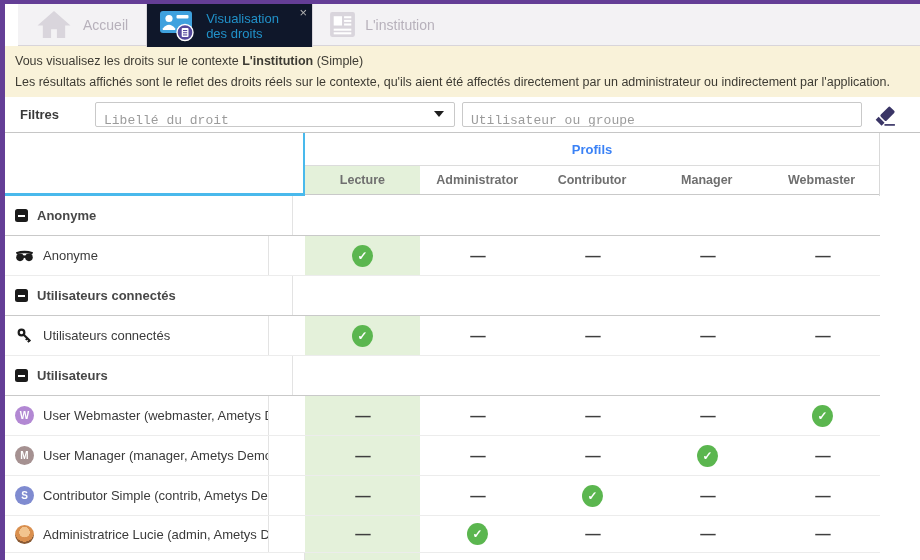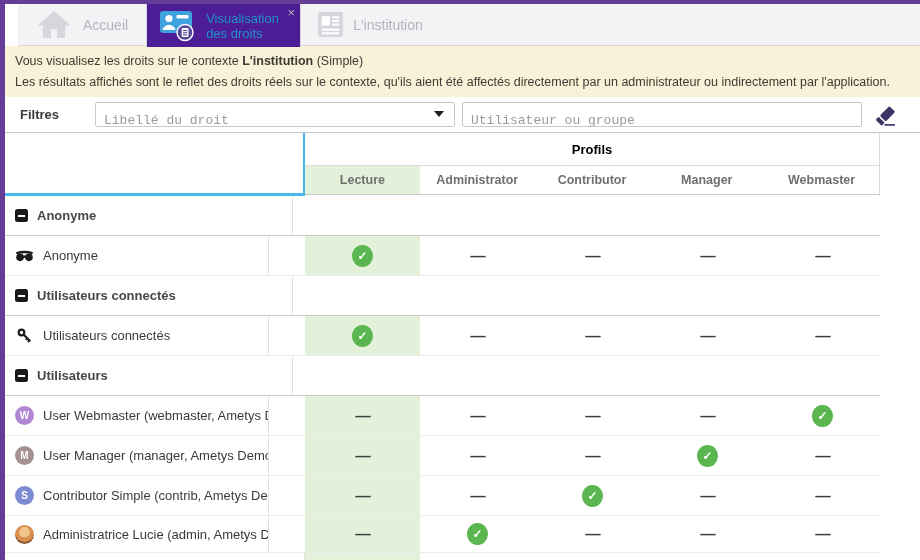--- a/index.html
+++ b/index.html
@@ -11,22 +11,22 @@
   
   .frame-top { position:absolute; left:0; top:0; width:920px; height:4px; background:#643e96; }
   .frame-left { position:absolute; left:0; top:4px; width:5px; height:556px; background:#643e96; }
 
   
   .tabbar { position:absolute; left:18px; top:4px; right:0; height:42px;
             background:#f3f2f4; border-bottom:1px solid #d8d5da;
             display:flex; align-items:stretch; }
   .tab { display:flex; align-items:center; gap:9px; padding:0 16px; cursor:default; }
   .tab .tab-label { font-size:14px; color:#b7b1bb; }
-  .tab.active { background:#4c1d95; border-left:1px solid #d8d5da; border-right:1px solid #d8d5da;
-                height:43px; position:relative; z-index:2; padding:0 10px 0 12px; margin-left:2px; }
+  .tab.active { background:#0f172a; border-left:1px solid #d8d5da; border-right:1px solid #d8d5da;
+                height:43px; position:relative; z-index:2; padding:0 22px 0 12px; margin-left:2px; }
   .tab.active .tab-label { color:#2191c9; font-size:13px; line-height:15px; width:84px; }
   .tab-close { position:absolute; top:3px; right:5px; font-size:13px; color:#b3b3b3;
                line-height:12px; cursor:pointer; }
   .tab-icon { display:inline-flex; flex:none; }
 
   
   .banner { position:absolute; left:5px; top:46px; right:0; height:51px; background:#f9f2d9;
             display:flex; flex-direction:column; justify-content:space-around; padding:4px 10px; }
   .banner-line { font-size:12.5px; color:#3d3b33; white-space:nowrap; }
   .banner-line b { font-weight:bold; }
@@ -47,21 +47,21 @@
   .clear-btn { position:absolute; right:22px; top:5px; width:26px; height:26px; border:none;
                background:transparent; cursor:pointer; display:flex; align-items:center; justify-content:center; }
 
   
   .table-top-line { position:absolute; left:5px; top:132px; width:875px; height:1px; background:#c6c6c6; }
   .table-header { position:absolute; left:5px; top:133px; width:875px; height:63px; display:flex; }
   .hdr-left { width:300px; height:63px; background:#fff;
               border-right:2px solid #49b9ec; border-bottom:3px solid #49b9ec; }
   .hdr-matrix { width:575px; border-right:1px solid #d9d9d9; }
   .hdr-profils { height:33px; border-bottom:1px solid #dcdcdc; display:flex;
-                 align-items:center; justify-content:center; font-weight:bold; color:#000000; }
+                 align-items:center; justify-content:center; font-weight:bold; color:#3b82f6; }
   .hdr-cols { height:29px; border-bottom:1px solid #c9c9c9; display:flex; }
   .hdr-col { width:115px; display:flex; align-items:center; justify-content:center;
              font-weight:bold; font-size:12.5px; color:#6f6f6f; }
   .hdr-col.highlight { background:#e4f1da; }
 
   
   .table-body { position:absolute; left:5px; top:196px; right:0; bottom:0; background:#fff; }
   .row { display:flex; width:875px; height:40px;gap:36px; }
   .row-label-area { width:300px; display:flex; align-items:center; padding-left:10px; gap:9px;
                     border-right:1px solid #e3e3e3; overflow:hidden; }

